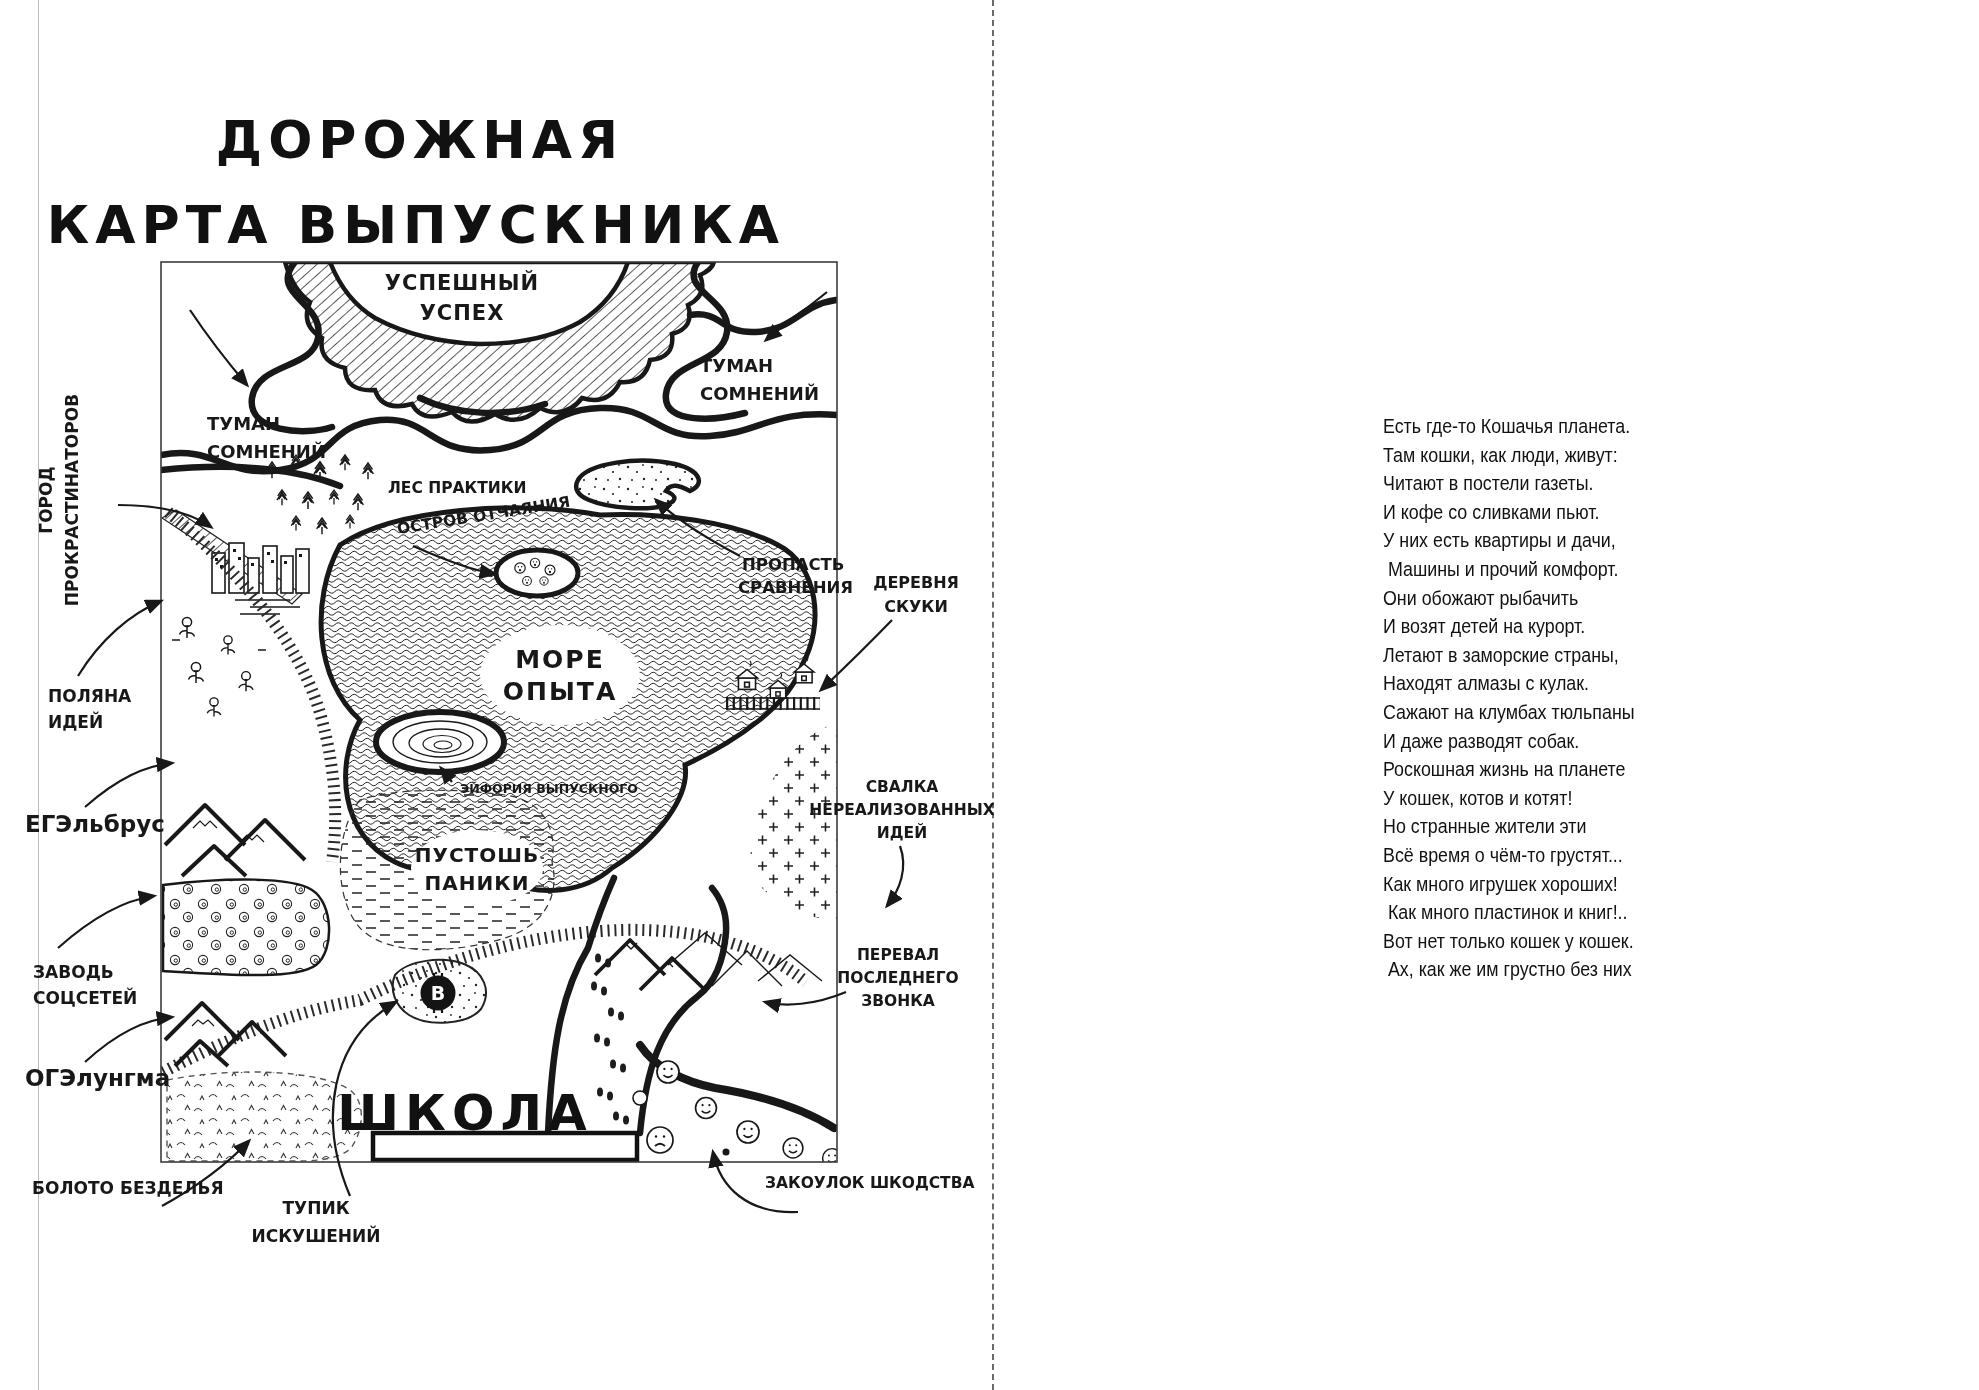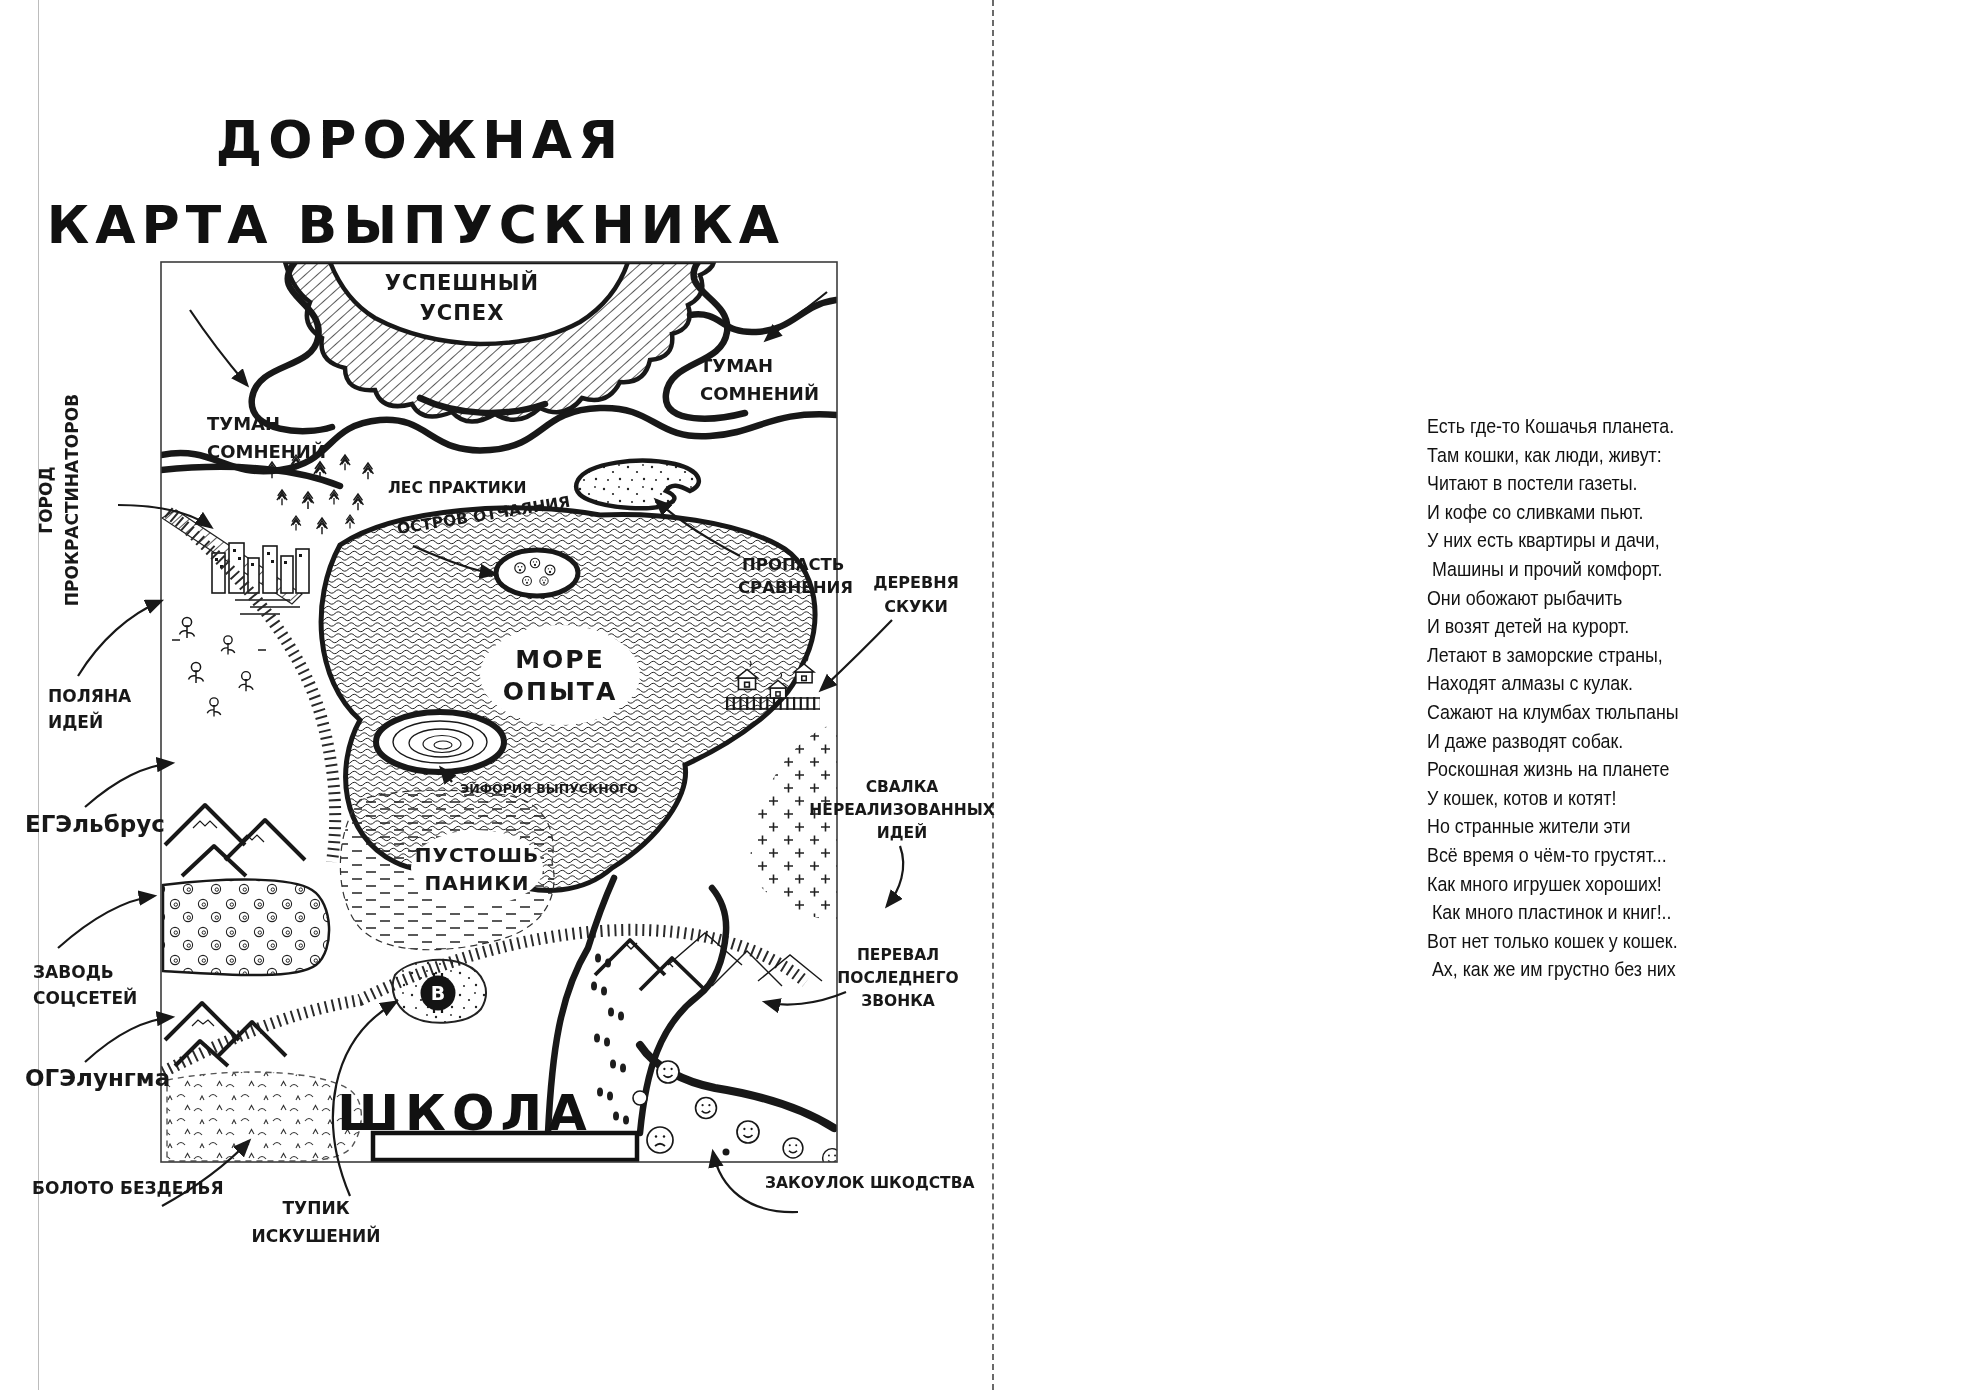--- a/index.html
+++ b/index.html
@@ -1,21 +1,21 @@
 <!DOCTYPE html>
 <html><head>
 <meta charset="utf-8">
 <style>
   html,body{margin:0;padding:0;background:#fff;}
   body{width:1979px;height:1390px;position:relative;overflow:hidden;
        font-family:"DejaVu Sans",sans-serif;color:#181818;}
   .edge-line{position:absolute;left:38px;top:0;width:1px;height:1390px;background:#bcbcbc;}
   .fold-line{position:absolute;left:992px;top:0;width:0;height:1390px;border-left:2px dashed #6a6a6a;}
   .map-svg{position:absolute;left:0;top:0;}
-  .poem{position:absolute;left:1427px;top:412px;width:420px;}
+  .poem{position:absolute;left:1383px;top:412px;width:420px;}
   .poem p{margin:0;height:28.6px;line-height:28.6px;font-size:20.5px;color:#121212;
           font-family:"Liberation Sans",sans-serif;font-weight:500;
           transform:scaleX(0.87);transform-origin:left center;white-space:pre;}
   
   .lbl{font-family:"DejaVu Sans",sans-serif;font-weight:bold;fill:#181818;}
   .ttl{font-family:"DejaVu Sans",sans-serif;font-weight:800;fill:#111;letter-spacing:6px;}
   .ink{stroke:#181818;fill:none;}
   .arrow{stroke:#181818;stroke-width:2.2;fill:none;}
 </style>
 </head>

